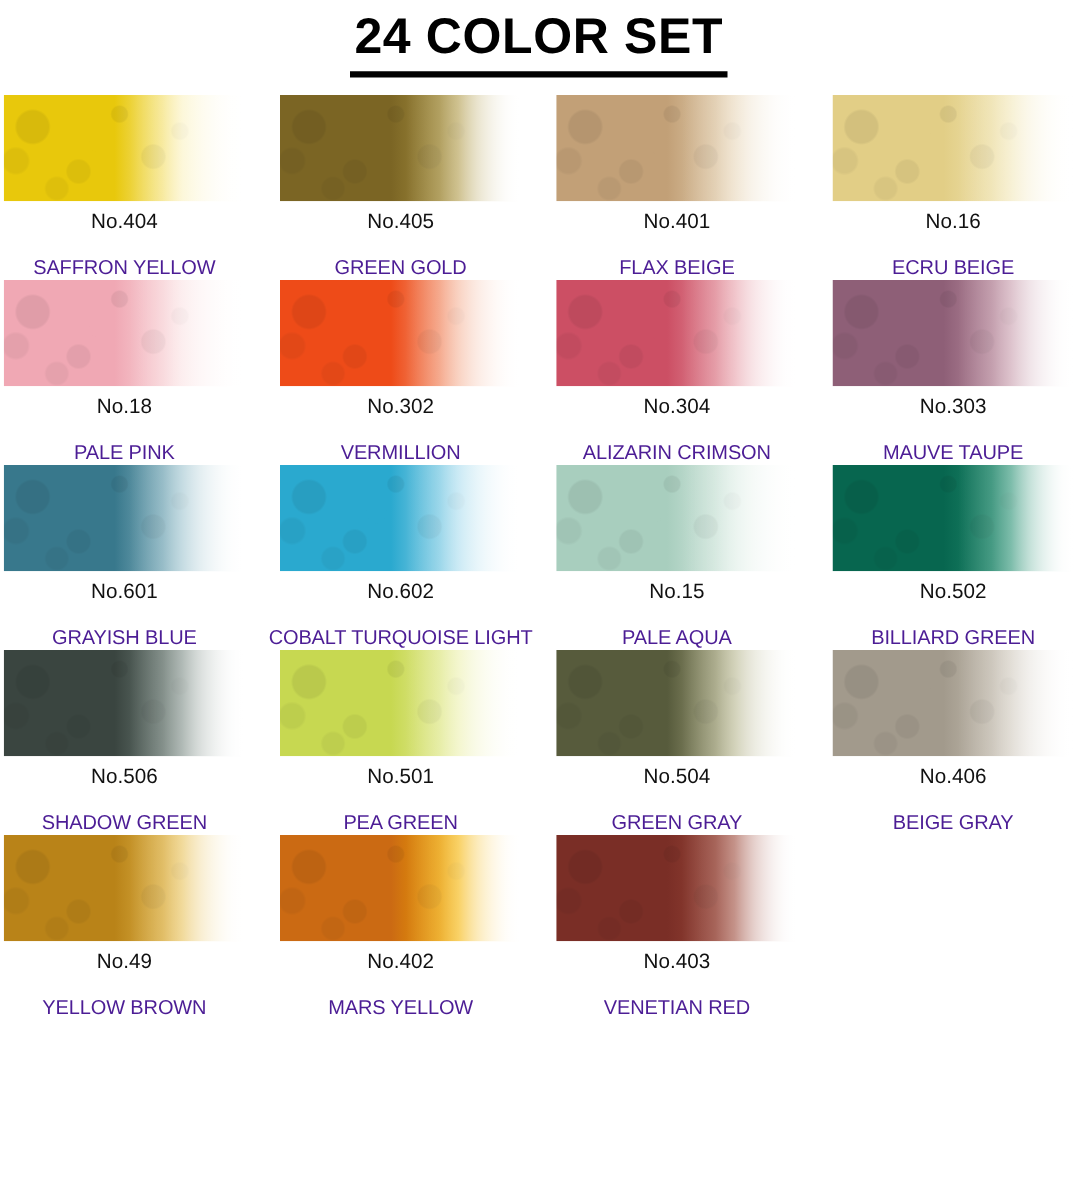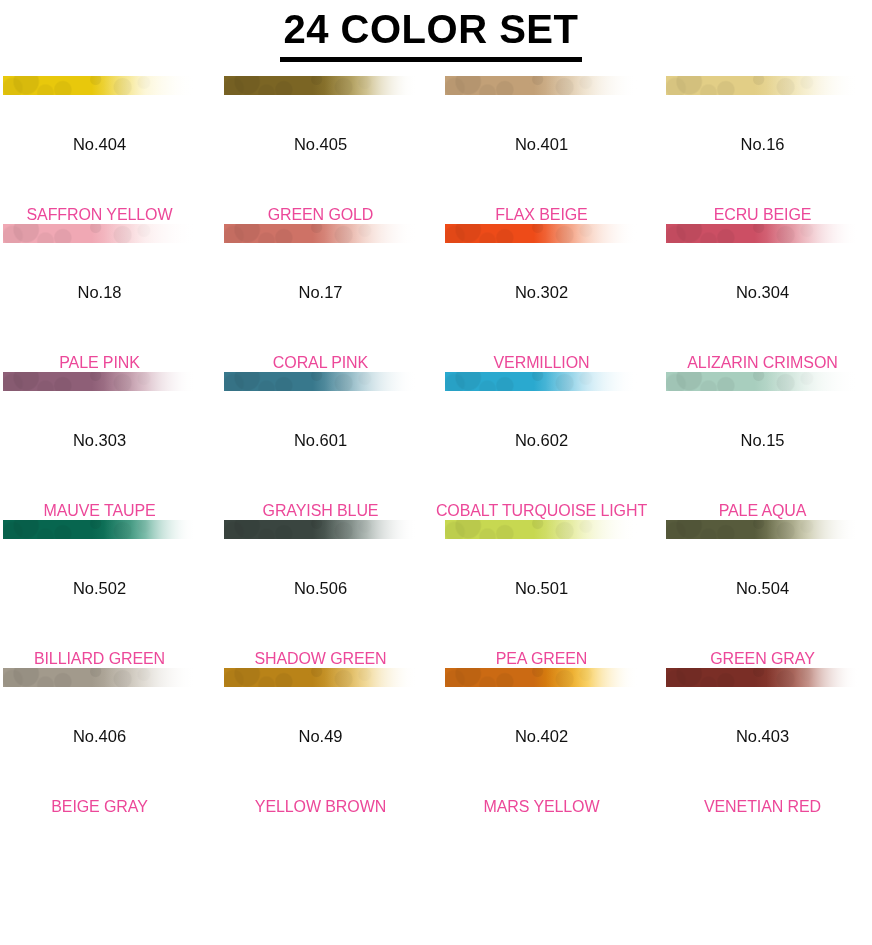--- a/index.html
+++ b/index.html
@@ -51,21 +51,20 @@
     row-gap: 0px;
     padding: 0 3px;
   }
 
   .swatch-cell {
     width: 193px;
     height: 148px;
     display: flex;
     flex-direction: column;
     align-items: center;
-    gap: 33px;
   }
 
   .swatch-chip {
     width: 193px;
     height: 90px;
     position: relative;
     overflow: hidden;
   }
 
   
@@ -109,21 +108,21 @@
     font-size: 16.5px;
     line-height: 20px;
     color: #111111;
     white-space: nowrap;
   }
 
   .swatch-name {
     margin-top: 18px;
     font-size: 16px;
     line-height: 19px;
-    color: #ec4899;
+    color: #4c1d95;
     white-space: nowrap;
     letter-spacing: -0.1px;
   }
 </style>
 </head>
 <body>
 
 <div class="page">
 
   <div class="title-block">
@@ -171,29 +170,20 @@
         <div class="swatch-chip">
           <div class="chip-paint" style="background: linear-gradient(90deg, rgb(240, 168, 180) 0%, rgb(240, 168, 180) 46%, rgb(251, 227, 228) 74%, rgb(255, 255, 255) 100%);"></div>
           <div class="chip-texture"></div>
           <div class="chip-fade"></div>
         </div>
         <div class="swatch-code">No.18</div>
         <div class="swatch-name">PALE PINK</div>
       </div>
       <div class="swatch-cell">
         <div class="swatch-chip">
-          <div class="chip-paint" style="background: linear-gradient(90deg, rgb(206, 114, 102) 0%, rgb(206, 114, 102) 46%, rgb(239, 195, 182) 74%, rgb(255, 255, 255) 100%);"></div>
-          <div class="chip-texture"></div>
-          <div class="chip-fade"></div>
-        </div>
-        <div class="swatch-code">No.17</div>
-        <div class="swatch-name">CORAL PINK</div>
-      </div>
-      <div class="swatch-cell">
-        <div class="swatch-chip">
           <div class="chip-paint" style="background: linear-gradient(90deg, rgb(238, 75, 24) 0%, rgb(238, 75, 24) 46%, rgb(245, 181, 154) 74%, rgb(255, 255, 255) 100%);"></div>
           <div class="chip-texture"></div>
           <div class="chip-fade"></div>
         </div>
         <div class="swatch-code">No.302</div>
         <div class="swatch-name">VERMILLION</div>
       </div>
       <div class="swatch-cell">
         <div class="swatch-chip">
           <div class="chip-paint" style="background: linear-gradient(90deg, rgb(204, 79, 100) 0%, rgb(204, 79, 100) 46%, rgb(231, 158, 168) 74%, rgb(255, 255, 255) 100%);"></div>

